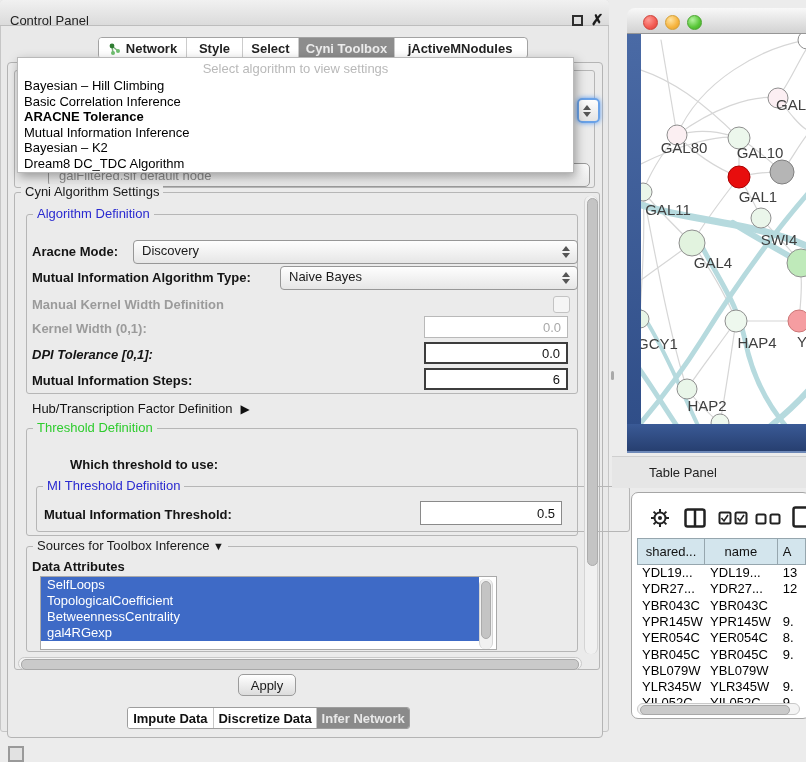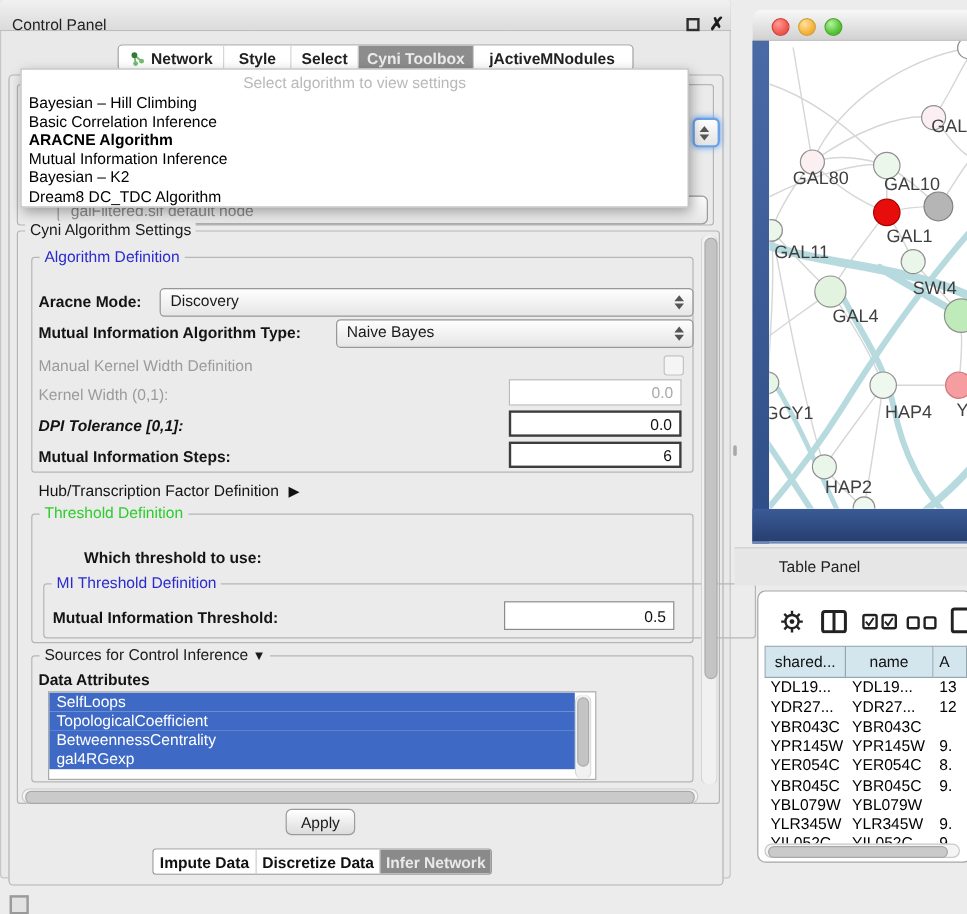--- a/index.html
+++ b/index.html
@@ -39,21 +39,21 @@
   .popup-item{position:absolute;left:0;width:100%;height:15.5px;line-height:15.5px;padding-left:6px;
               font-size:13px;color:#000;box-sizing:border-box;}
   .popup-item.bold{font-weight:bold;}
 
   
   .group{border:1px solid #b6b6b6;border-radius:3px;}
   .gtitle{position:absolute;top:-9px;left:6px;background:#ebebeb;padding:0 4px;font-size:13px;white-space:nowrap;}
   .t-black{color:#1a1a1a;} .t-blue{color:#2a2ad0;} .t-green{color:#2ecc2e;}
 
   .blabel{position:absolute;font-weight:bold;font-size:13px;color:#141414;white-space:nowrap;}
-  .dlabel{position:absolute;font-size:13px;color:#9b9b9b;font-weight:normal;white-space:nowrap;}
+  .dlabel{position:absolute;font-size:13px;color:#9b9b9b;font-weight:bold;white-space:nowrap;}
 
   .combo{position:absolute;height:22px;border:1px solid #979797;border-radius:4px;
          background:linear-gradient(#fefefe,#e6e6e6);line-height:20px;padding-left:8px;font-size:13px;}
   .spin{position:absolute;right:7px;top:3px;width:9px;height:16px;}
   .spin:before{content:"";position:absolute;left:1px;top:2px;border-left:4px solid transparent;
                border-right:4px solid transparent;border-bottom:5px solid #555;}
   .spin:after{content:"";position:absolute;left:1px;bottom:2px;border-left:4px solid transparent;
               border-right:4px solid transparent;border-top:5px solid #555;}
 
   .field{position:absolute;height:22px;background:#fff;border:1px solid #b9b9b9;text-align:right;
@@ -157,21 +157,21 @@
     </div>
   <div class="abs table-combo">
     <span>galFiltered.sif default node</span>
   </div>
 
   <div class="abs popup">
     <div class="popup-prompt">Select algorithm to view settings</div>
     <div id="popup-items">
         <div class="popup-item" style="top: 20px;">Bayesian – Hill Climbing</div>
         <div class="popup-item" style="top: 35.5px;">Basic Correlation Inference</div>
-        <div class="popup-item bold" style="top: 51px;">ARACNE Algorithm</div>
+        <div class="popup-item bold" style="top: 51px;">ARACNE Tolerance</div>
         <div class="popup-item" style="top: 66.5px;">Mutual Information Inference</div>
         <div class="popup-item" style="top: 82px;">Bayesian – K2</div>
         <div class="popup-item" style="top: 97.5px;">Dream8 DC_TDC Algorithm</div>
       </div>
   </div>
 
   <div class="abs group" style="left:14px;top:192px;width:586px;height:478px;">
     <span class="gtitle t-black">Cyni Algorithm Settings</span>
   </div>
 
@@ -205,21 +205,21 @@
     <span class="gtitle t-green">Threshold Definition</span>
   </div>
   <div class="blabel" style="left:70px;top:457px;">Which threshold to use:</div>
   <div class="abs group" style="left:36px;top:486px;width:594px;height:46px;">
     <span class="gtitle t-blue">MI Threshold Definition</span>
   </div>
   <div class="blabel" style="left:44px;top:507px;">Mutual Information Threshold:</div>
   <input class="field abs" style="left: 420px; top: 501px; width: 142px; height: 24px; border-color: rgb(138, 138, 138);" readonly="" value="0.5">
 
   <div class="abs group" style="left:26px;top:546px;width:552px;height:106px;">
-    <span class="gtitle t-black"><span>Sources for Control Inference</span> <span style="font-size:11px;">▼</span></span>
+    <span class="gtitle t-black"><span>Sources for Toolbox Inference</span> <span style="font-size:11px;">▼</span></span>
   </div>
   <div class="blabel" style="left:32px;top:559px;text-align:right;">Data Attributes</div>
   <div class="abs attr-list">
     <div id="attr-items">
         <div class="attr-item" style="top: 0px;">SelfLoops</div>
         <div class="attr-item" style="top: 16px;">TopologicalCoefficient</div>
         <div class="attr-item" style="top: 32px;">BetweennessCentrality</div>
         <div class="attr-item" style="top: 48px;">gal4RGexp</div>
       </div>
     <div class="vscroll-track" style="right:3px;top:2px;width:12px;height:70px;">

